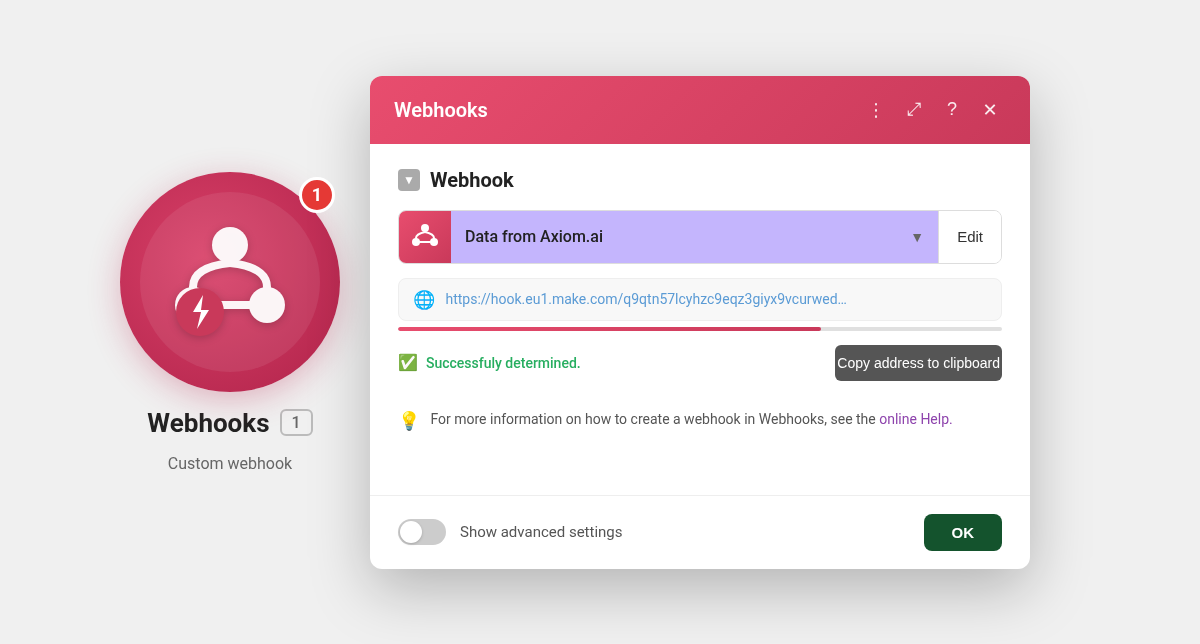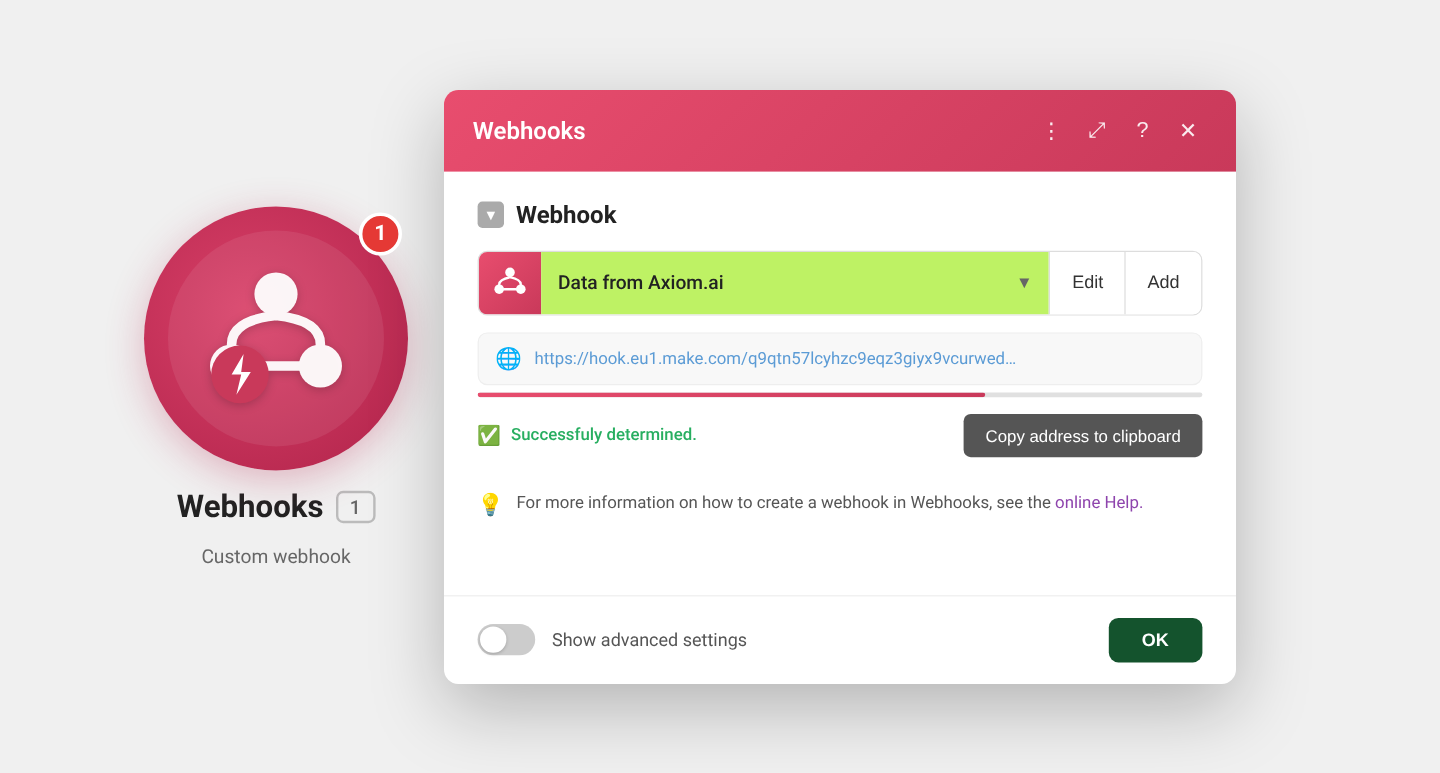--- a/index.html
+++ b/index.html
@@ -216,21 +216,21 @@
     .webhook-select-area {
       flex: 1;
       padding: 0 14px;
       font-size: 16px;
       color: #222;
       font-weight: 500;
       display: flex;
       align-items: center;
       justify-content: space-between;
       height: 52px;
-      background: #bef264;
+      background: #c4b5fd;
       cursor: pointer;
     }
 
     .dropdown-arrow {
       color: #666;
       font-size: 14px;
     }
 
     .edit-btn, .add-btn {
       height: 52px;
@@ -306,21 +306,21 @@
 
     .success-icon {
       font-size: 16px;
     }
 
     .copy-btn {
       background: #555;
       color: white;
       border: none;
       border-radius: 6px;
-      padding: 10px 18px;
+      padding: 10px 2px;
       font-size: 14px;
       font-weight: 500;
       cursor: pointer;
       white-space: nowrap;
     }
 
     
     .info-row {
       display: flex;
       align-items: flex-start;
@@ -482,21 +482,20 @@
               <path d="M24 16 Q24 12 15 10" stroke="white" stroke-width="2" fill="none" stroke-linecap="round"></path>
               <path d="M10 20 L20 20" stroke="white" stroke-width="2" fill="none" stroke-linecap="round"></path>
             </g>
           </svg>
         </div>
         <div class="webhook-select-area">
           <span>Data from Axiom.ai</span>
           <span class="dropdown-arrow">▼</span>
         </div>
         <button class="edit-btn">Edit</button>
-        <button class="add-btn">Add</button>
       </div>
 
       <div class="url-row">
         <span class="globe-icon">🌐</span>
         <span class="url-text">https://hook.eu1.make.com/q9qtn57lcyhzc9eqz3giyx9vcurwed…</span>
       </div>
 
       <div class="progress-bar-container">
         <div class="progress-bar-fill"></div>
       </div>

